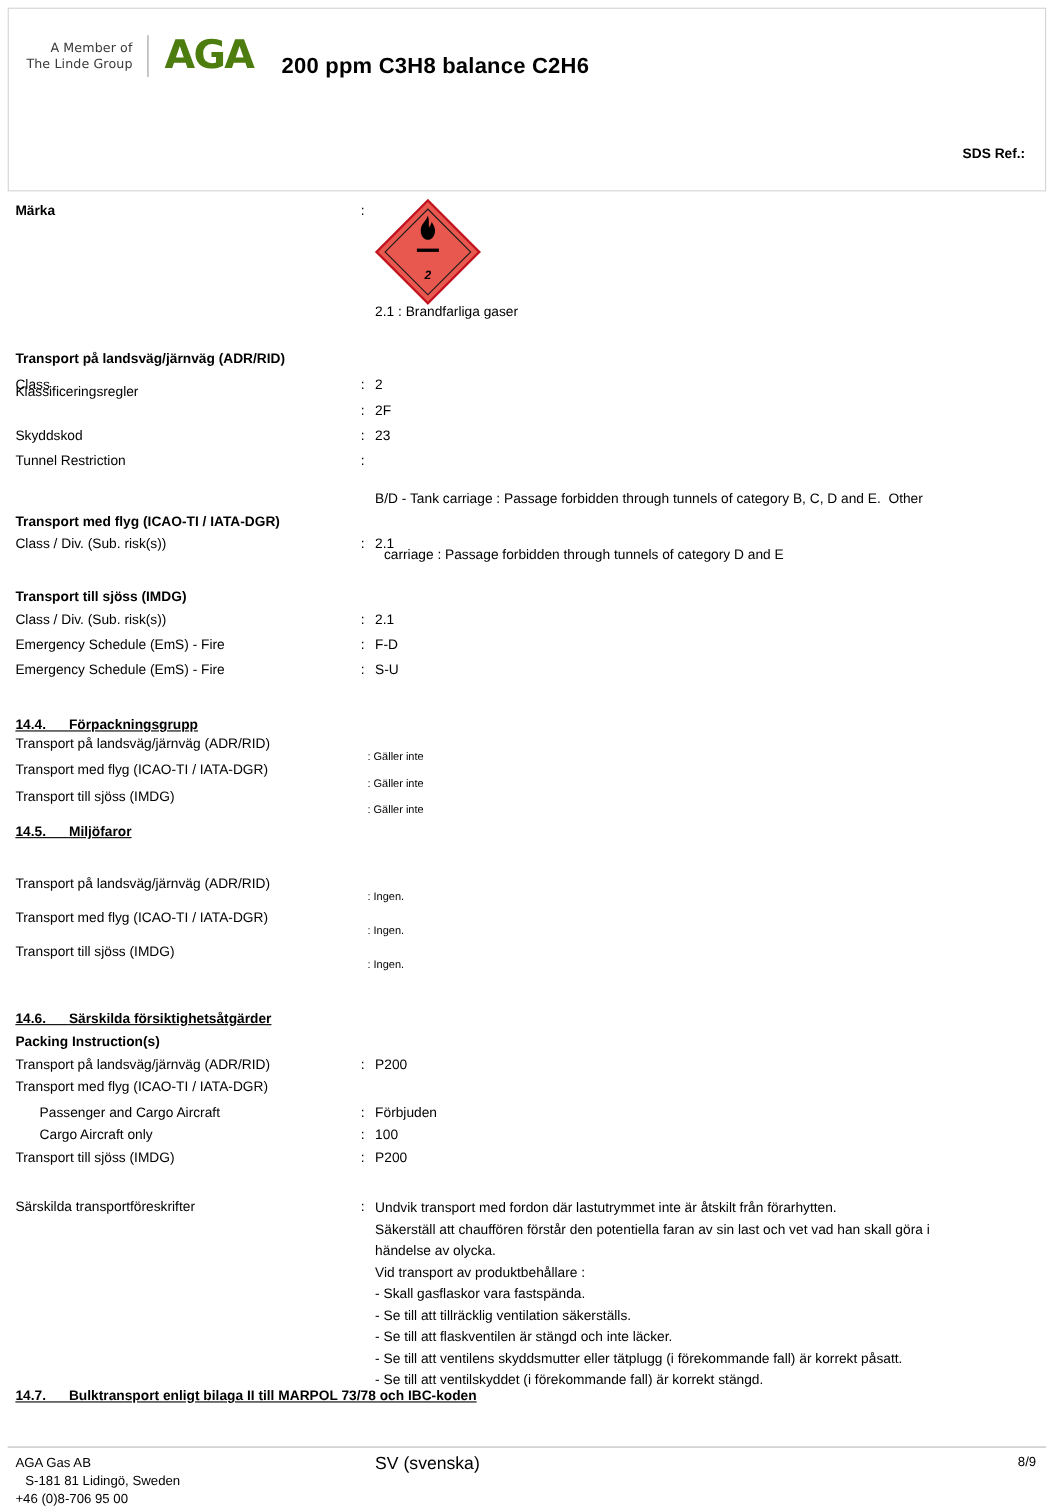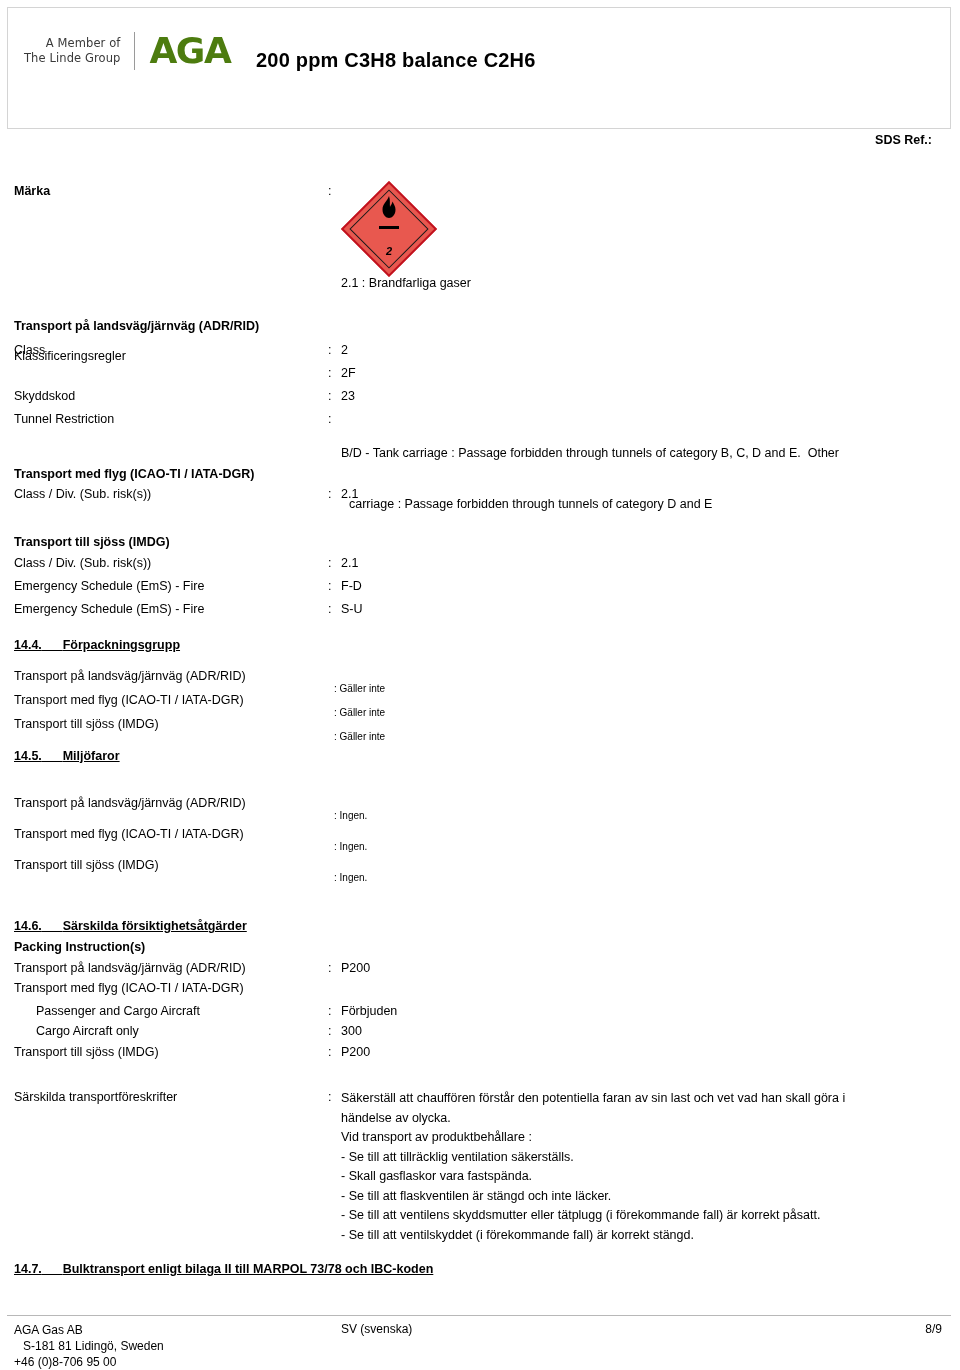--- a/index.html
+++ b/index.html
@@ -20,21 +20,21 @@
     width: 960px;
     height: 1370px;
   }
 
   
   .header-box {
     position: absolute;
     left: 7px;
     top: 7px;
     width: 944px;
-    height: 122px;
+    height: 167px;
     border: 1px solid #d4d4d4;
     box-sizing: border-box;
   }
   .linde-logo {
     position: absolute;
     left: 16px;
     top: 20px;
     display: flex;
     align-items: center;
     height: 46px;
@@ -187,21 +187,21 @@
     left: 14px;
     top: 1322px;
     font-size: 12px;
     line-height: 16px;
   }
   .footer-left .ln2 { padding-left: 9px; }
   .footer-center {
     position: absolute;
     left: 341px;
     top: 1322px;
-    font-size: 12px;
+    font-size: 16px;
   }
   .footer-right {
     position: absolute;
     right: 18px;
     top: 1322px;
     font-size: 12px;
   }
 </style>
 </head>
 <body>
@@ -271,21 +271,21 @@
   <div class="val" style="top:555px">2.1</div>
 
   <div class="lbl" style="top:578px">Emergency Schedule (EmS) - Fire</div>
   <div class="colon" style="top:578px">:</div>
   <div class="val" style="top:578px">F-D</div>
 
   <div class="lbl" style="top:601px">Emergency Schedule (EmS) - Fire</div>
   <div class="colon" style="top:601px">:</div>
   <div class="val" style="top:601px">S-U</div>
 
-  <div class="sec-head" style="top:638px"><span>14.4.</span><span>      </span><span>Förpackningsgrupp</span></div>
+  <div class="sec-head" style="top:652px"><span>14.4.</span><span>      </span><span>Förpackningsgrupp</span></div>
 
   <div class="lbl" style="top:668px">Transport på landsväg/järnväg (ADR/RID)</div>
   <div class="val2" style="top:668px">: Gäller inte</div>
 
   <div class="lbl" style="top:692px">Transport med flyg (ICAO-TI / IATA-DGR)</div>
   <div class="val2" style="top:692px">: Gäller inte</div>
 
   <div class="lbl" style="top:716px">Transport till sjöss (IMDG)</div>
   <div class="val2" style="top:716px">: Gäller inte</div>
 
@@ -309,34 +309,35 @@
   <div class="val" style="top:960px">P200</div>
 
   <div class="lbl" style="top:980px">Transport med flyg (ICAO-TI / IATA-DGR)</div>
 
   <div class="lbl indent" style="top:1003px">Passenger and Cargo Aircraft</div>
   <div class="colon" style="top:1003px">:</div>
   <div class="val" style="top:1003px">Förbjuden</div>
 
   <div class="lbl indent" style="top:1023px">Cargo Aircraft only</div>
   <div class="colon" style="top:1023px">:</div>
-  <div class="val" style="top:1023px">300</div>
+  <div class="val" style="top:1023px">100</div>
 
   <div class="lbl" style="top:1044px">Transport till sjöss (IMDG)</div>
   <div class="colon" style="top:1044px">:</div>
   <div class="val" style="top:1044px">P200</div>
 
   <div class="lbl" style="top:1089px">Särskilda transportföreskrifter</div>
   <div class="colon" style="top:1089px">:</div>
   <div class="longblock" style="top:1089px">
+    <div>Undvik transport med fordon där lastutrymmet inte är åtskilt från förarhytten.</div>
     <div>Säkerställ att chauffören förstår den potentiella faran av sin last och vet vad han skall göra i</div>
     <div>händelse av olycka.</div>
     <div>Vid transport av produktbehållare :</div>
+    <div>- Skall gasflaskor vara fastspända.</div>
     <div>- Se till att tillräcklig ventilation säkerställs.</div>
-    <div>- Skall gasflaskor vara fastspända.</div>
     <div>- Se till att flaskventilen är stängd och inte läcker.</div>
     <div>- Se till att ventilens skyddsmutter eller tätplugg (i förekommande fall) är korrekt påsatt.</div>
     <div>- Se till att ventilskyddet (i förekommande fall) är korrekt stängd.</div>
   </div>
 
   <div class="sec-head" style="top:1262px"><span>14.7.</span><span>      </span><span>Bulktransport enligt bilaga II till MARPOL 73/78 och IBC-koden</span></div>
 
   <div class="footer-rule"></div>
   <div class="footer-left">
     <div>AGA Gas AB</div>

